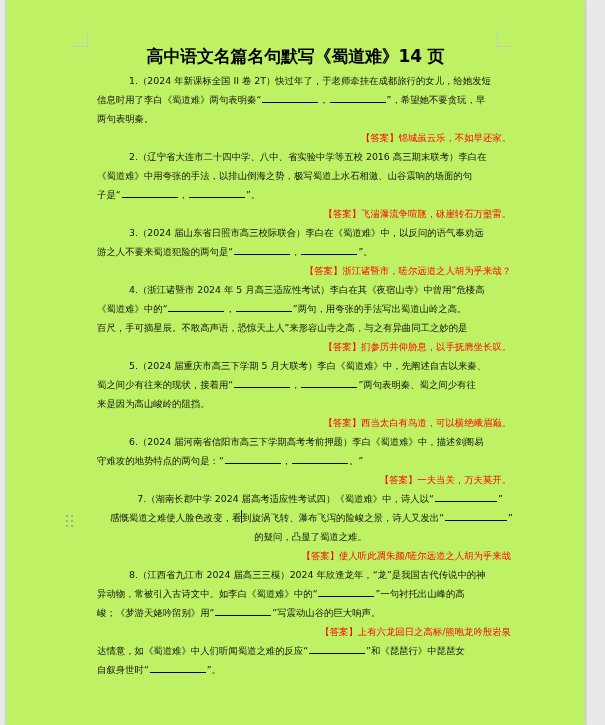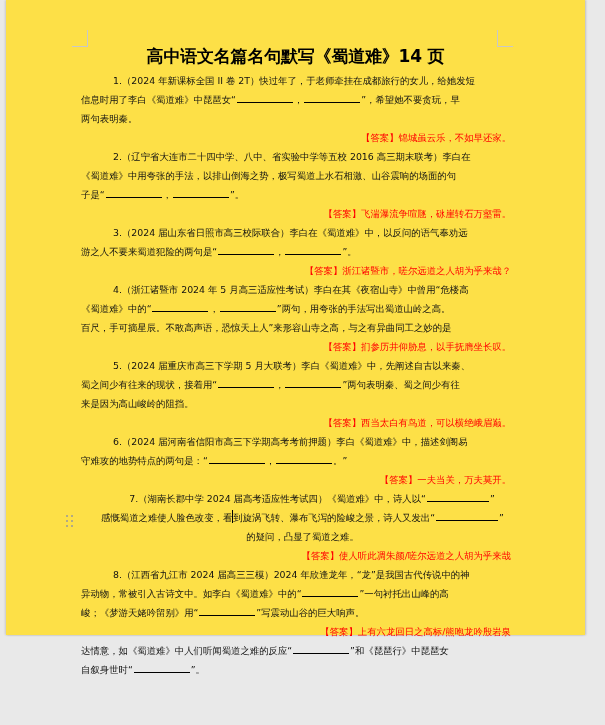--- a/index.html
+++ b/index.html
@@ -14,22 +14,22 @@
       position: relative;
       width: 605px;
       height: 725px;
       background: #e9e9e9;
     }
     .page {
       position: absolute;
       left: 6px;
       top: 0;
       width: 579px;
-      height: 635px;
-      background: #fde047;
+      height: 725px;
+      background: #bef264;
       box-shadow: 1px 0 2px rgba(0,0,0,0.18), -1px 0 2px rgba(0,0,0,0.12);
     }
     .corner {
       position: absolute;
       width: 15px;
       height: 16px;
       border-color: #c8c8c8;
       border-style: solid;
       border-width: 0;
     }
@@ -58,21 +58,21 @@
       font-family: "DejaVu Sans", sans-serif;
       font-size: 9.4px;
       line-height: 19px;
       color: #111;
     }
     .q, .ans {
       margin: 0;
       padding: 0;
       white-space: nowrap;
     }
-    .q .ln { display: block; height: 19px; }
+    .q .ln { display: block; height: 19px; margin-left: 16px; }
     .q .first { padding-left: 32px; }
     .q.shift .ln { padding-left: 13px; text-align: center; }
     .q.shift .first { padding-left: 32px; }
     .ans {
       display: block;
       height: 19px;
       padding-left: 32px;
       color: #ff0000;
       text-align: right;
     }
@@ -112,21 +112,21 @@
   <div class="page">
     <div class="corner tl"></div>
     <div class="corner tr"></div>
 
     <div class="title">高中语文名篇名句默写《蜀道难》14 页</div>
 
     <div class="body">
 
       <div class="q">
         <span class="ln first">1.（2024 年新课标全国 II 卷 2T）快过年了，于老师牵挂在成都旅行的女儿，给她发短</span>
-        <span class="ln"><span>信息时用了李白《蜀道难》中琵琶女“</span><span class="blank" style="width:56px"></span><span>，</span><span class="blank" style="width:56px"></span><span>”，希望她不要贪玩，早</span></span>
+        <span class="ln"><span>信息时用了李白《蜀道难》两句表明秦“</span><span class="blank" style="width:56px"></span><span>，</span><span class="blank" style="width:56px"></span><span>”，希望她不要贪玩，早</span></span>
         <span class="ln">两句表明秦。</span>
       </div>
       <span class="ans">【答案】锦城虽云乐，不如早还家。</span>
 
       <div class="q">
         <span class="ln first">2.（辽宁省大连市二十四中学、八中、省实验中学等五校 2016 高三期末联考）李白在</span>
         <span class="ln">《蜀道难》中用夸张的手法，以排山倒海之势，极写蜀道上水石相激、山谷震响的场面的句</span>
         <span class="ln"><span>子是“</span><span class="blank" style="width:56px"></span><span>，</span><span class="blank" style="width:56px"></span><span>”。</span></span>
       </div>
       <span class="ans">【答案】飞湍瀑流争喧豗，砯崖转石万壑雷。</span>

